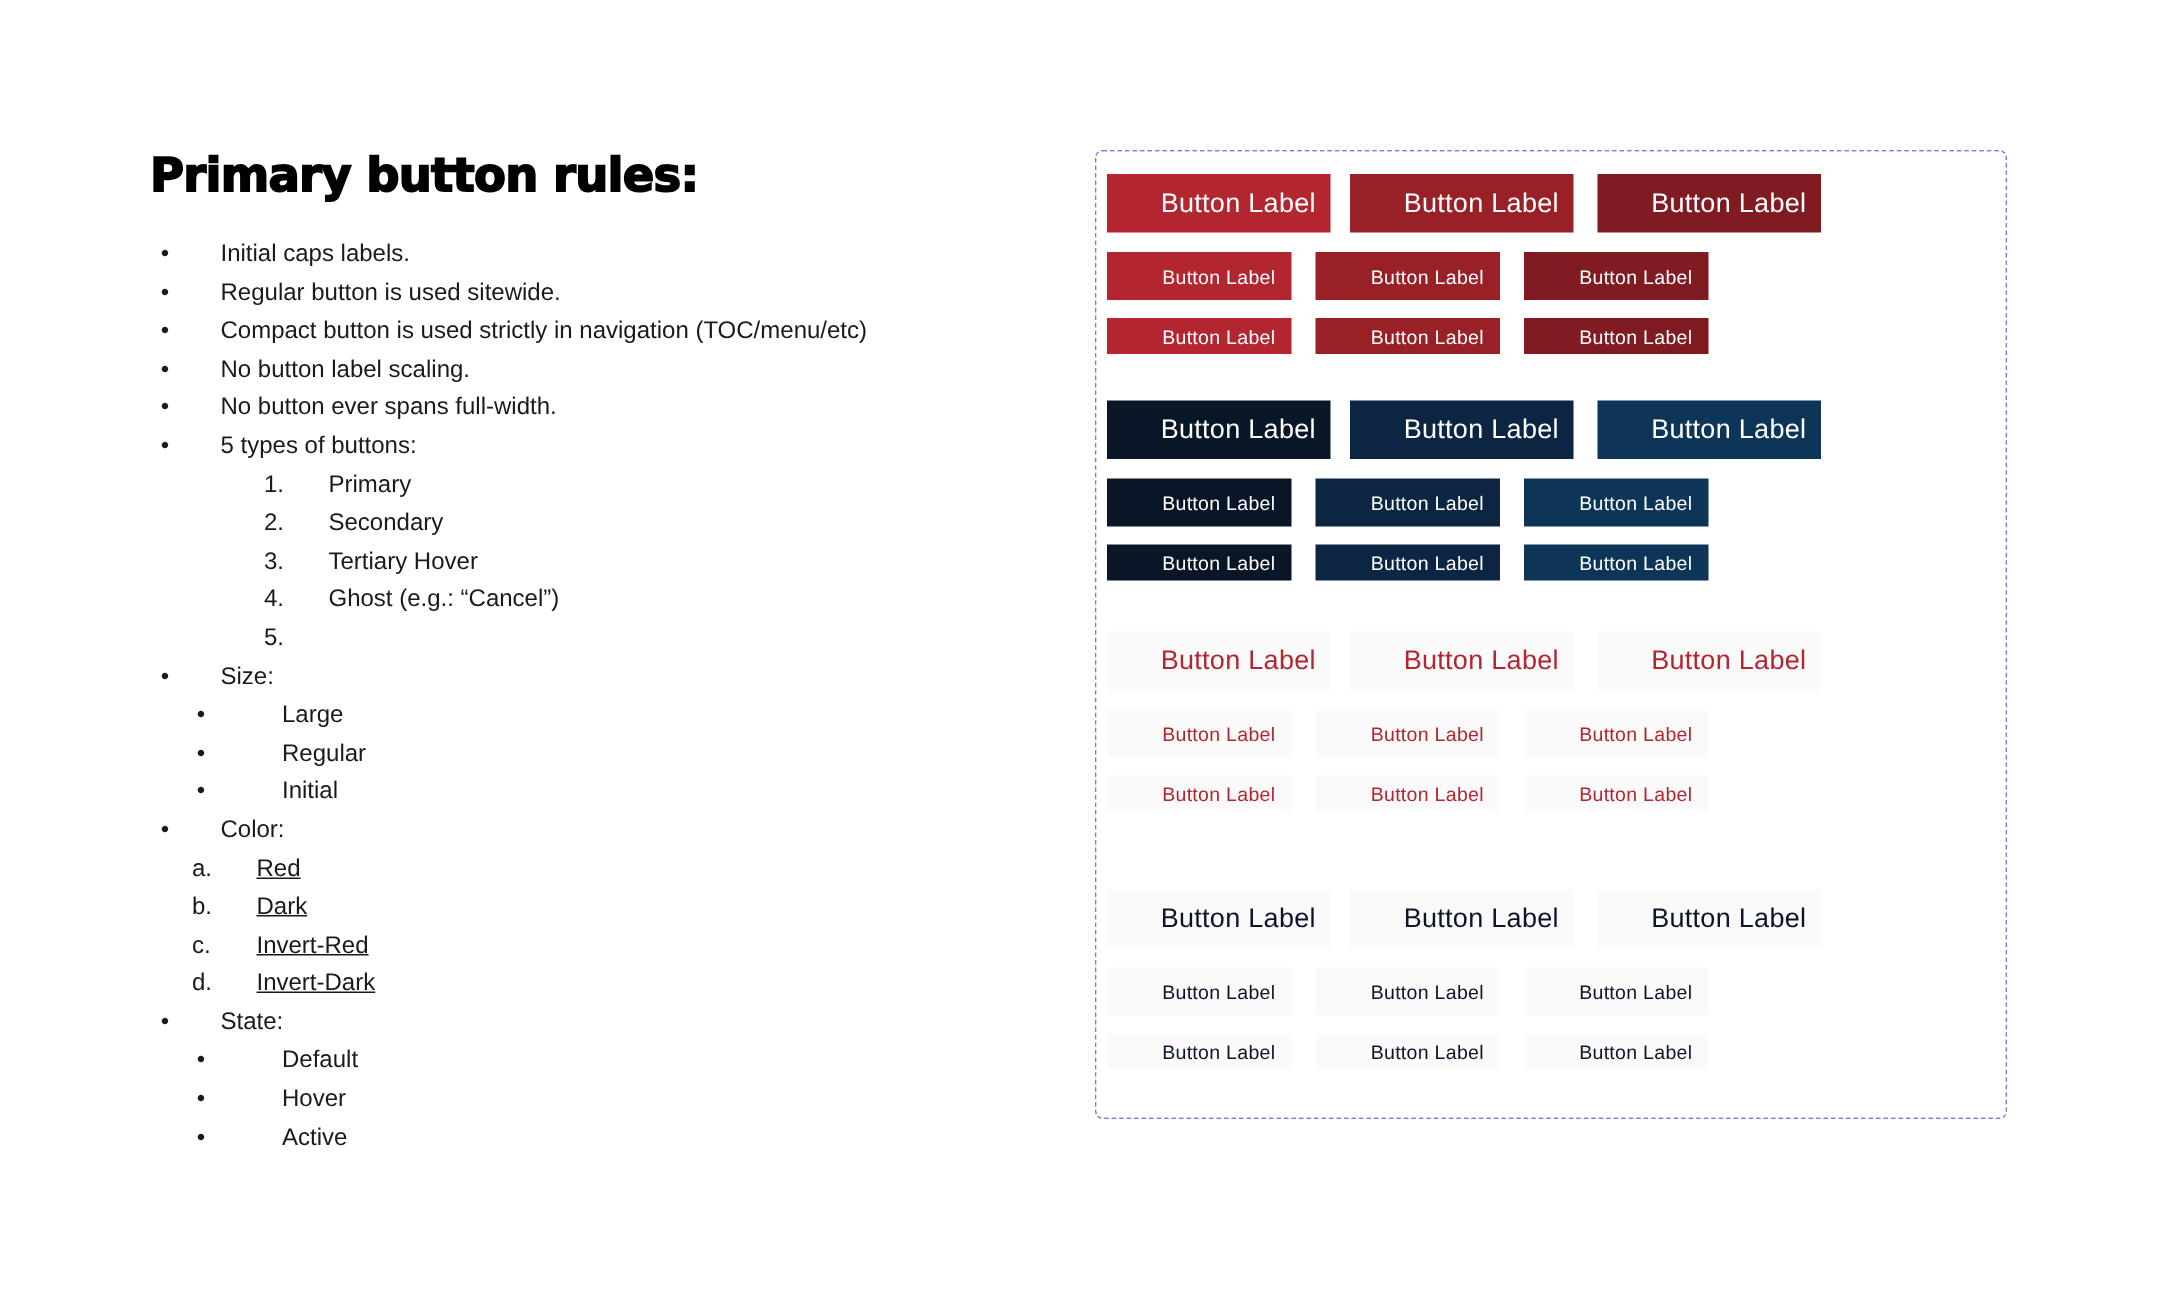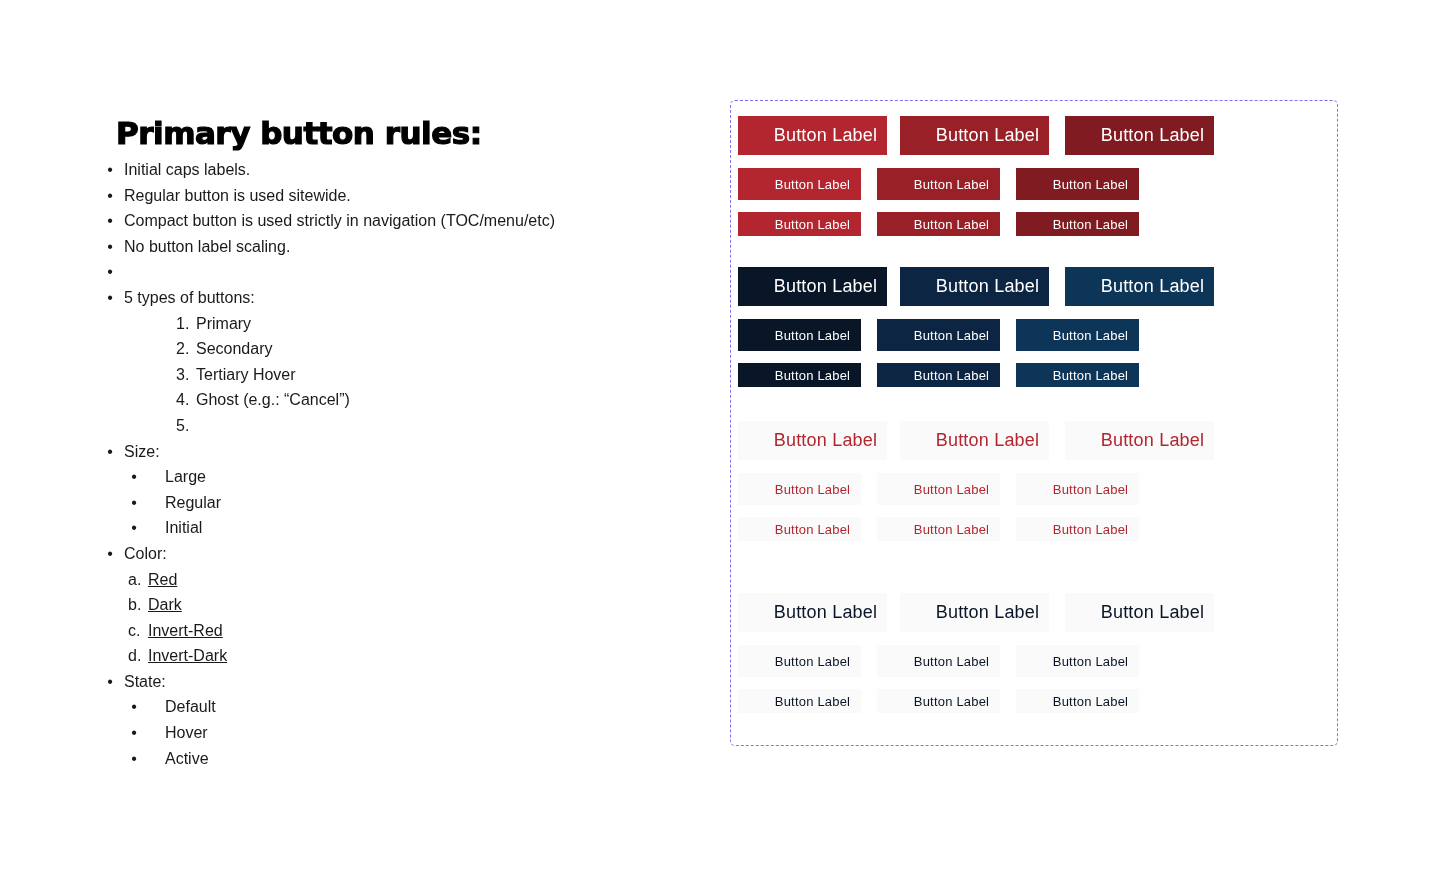--- a/index.html
+++ b/index.html
@@ -1,32 +1,32 @@
 <!DOCTYPE html>
 <html><head>
 <meta charset="utf-8">
 <style>
   html, body { margin: 0; padding: 0; }
   body {
     width: 1440px; height: 871px; background: #ffffff; position: relative; overflow: hidden;
     font-family: "Liberation Sans", "DejaVu Sans", sans-serif; color: #111111;
   }
   .title {
-    position: absolute; left: 100px; top: 96px; margin: 16px;
+    position: absolute; left: 100px; top: 96px; margin: 0;
     font-family: "DejaVu Sans", sans-serif; font-weight: 900; font-size: 31px;
     letter-spacing: -0.5px; color: #000; line-height: 42px;
     -webkit-text-stroke: 1.2px #000;
   }
   .rules {
     position: absolute; left: 100px; top: 157px; width: 560px;
     font-size: 16px; line-height: 25.6px; color: #1a1a1a;
   }
   .line { position: relative; height: 25.6px; white-space: nowrap; }
   .bul { position: absolute; width: 14px; text-align: center; }
-  .txt { position: absolute; }
+  .txt { position: absolute; margin-left: 23px; }
   .lvl0 .bul { left: 3px; } .lvl0 .txt { left: 24px; }
   .lvl1 .bul { left: 27px; } .lvl1 .txt { left: 65px; }
   .num .mk { position: absolute; left: 76px; } .num .txt { left: 96px; }
   .alpha .mk { position: absolute; left: 28px; } .alpha .txt { left: 48px; text-decoration: underline; }
 
   .panel {
     position: absolute; left: 730px; top: 100px; width: 608px; height: 646px;
     border: 1.5px dashed #8b6cf0; border-radius: 5px; box-sizing: border-box;
   }
   .btn {
@@ -55,20 +55,21 @@
     <div class="line lvl0">
       <span class="bul">•</span>
       <span class="txt">Compact button is used strictly in navigation (TOC/menu/etc)</span>
     </div>
     <div class="line lvl0">
       <span class="bul">•</span>
       <span class="txt">No button label scaling.</span>
     </div>
     <div class="line lvl0">
       <span class="bul">•</span>
+      <span class="txt">No button ever spans full-width.</span>
     </div>
     <div class="line lvl0">
       <span class="bul">•</span>
       <span class="txt">5 types of buttons:</span>
     </div>
     <div class="line num">
       <span class="mk">1.</span>
       <span class="txt">Primary</span>
     </div>
     <div class="line num">

